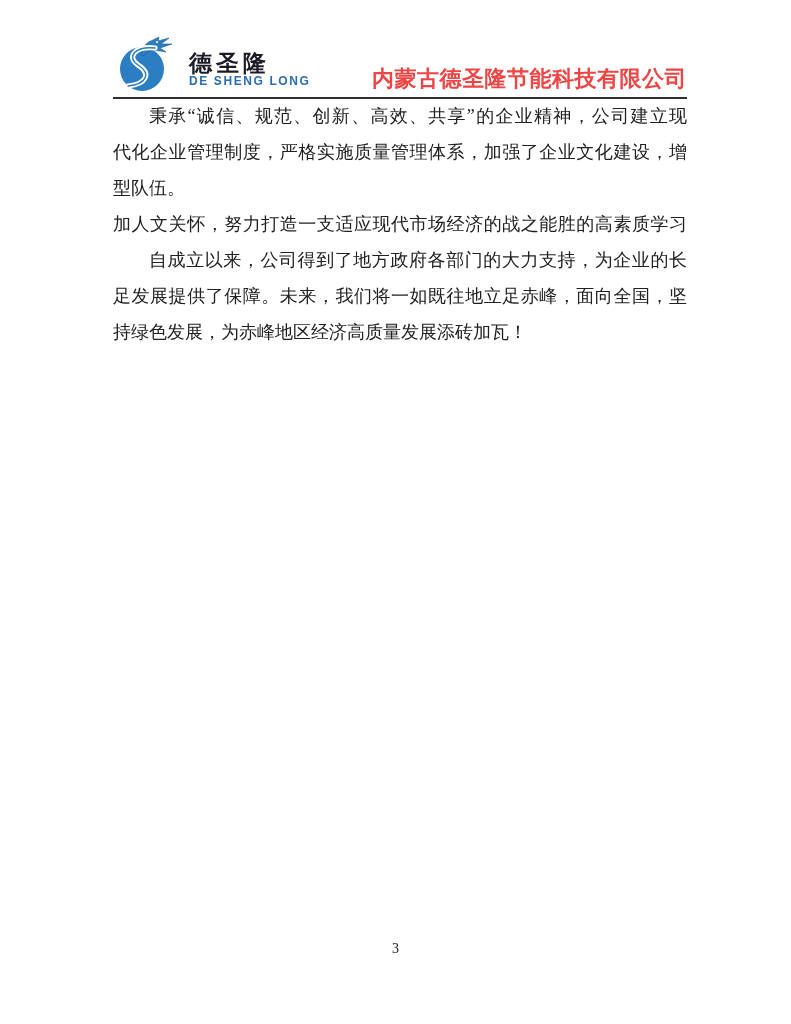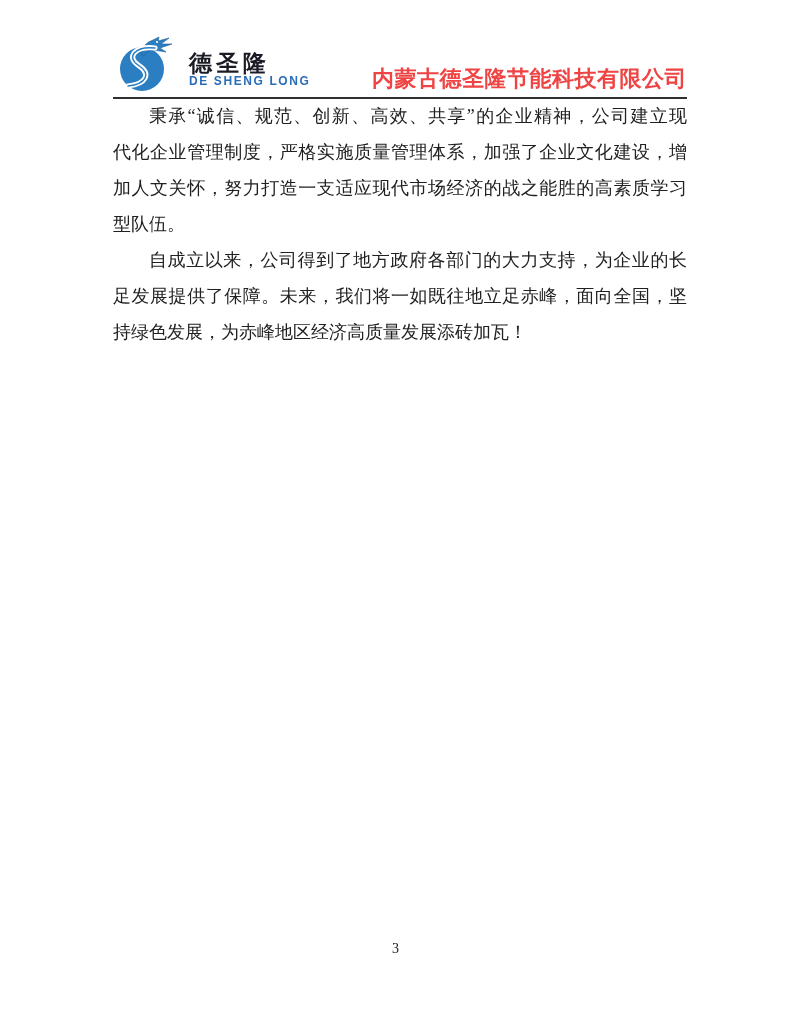--- a/index.html
+++ b/index.html
@@ -115,22 +115,22 @@
     </div>
   </div>
 
   <div class="company-name">内蒙古德圣隆节能科技有限公司</div>
 
   <div class="header-rule"></div>
 
   <div class="body-text">
     <div class="tline jfull indent">秉承“诚信、规范、创新、高效、共享”的企业精神，公司建立现</div>
     <div class="tline jfull">代化企业管理制度，严格实施质量管理体系，加强了企业文化建设，增</div>
+    <div class="tline">型队伍。</div>
     <div class="tline jfull">加人文关怀，努力打造一支适应现代市场经济的战之能胜的高素质学习</div>
-    <div class="tline">型队伍。</div>
     <div class="tline jfull indent">自成立以来，公司得到了地方政府各部门的大力支持，为企业的长</div>
     <div class="tline jfull">足发展提供了保障。未来，我们将一如既往地立足赤峰，面向全国，坚</div>
     <div class="tline">持绿色发展，为赤峰地区经济高质量发展添砖加瓦！</div>
   </div>
 
   <div class="page-number">3</div>
 
 </div>
 
 </body></html>

